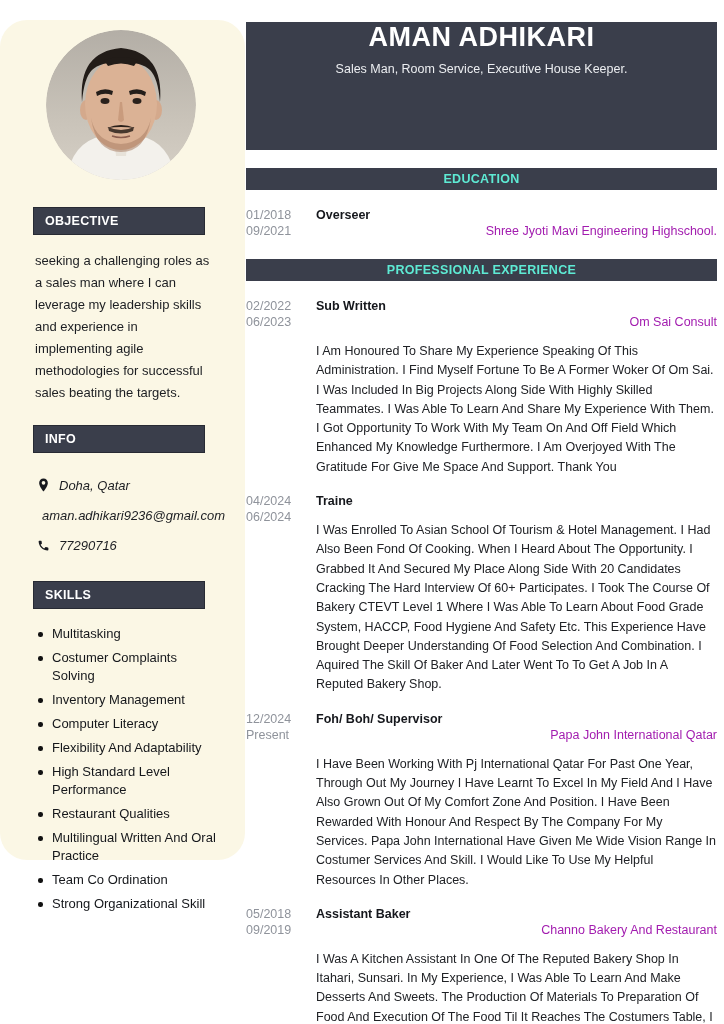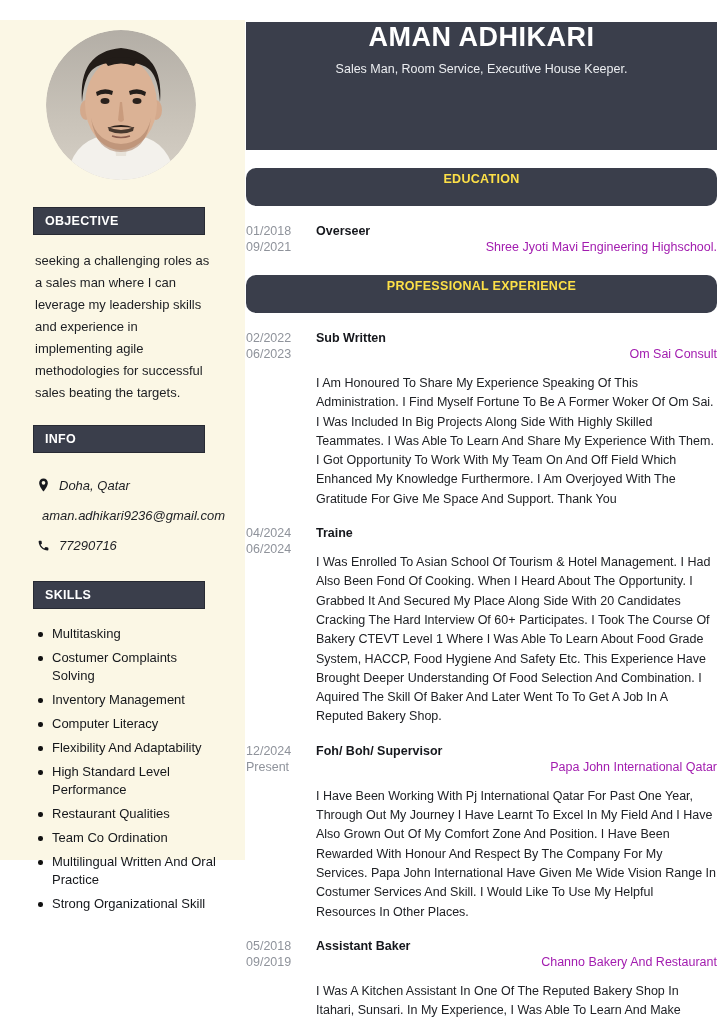--- a/index.html
+++ b/index.html
@@ -3,21 +3,21 @@
 <meta charset="utf-8">
 <style>
   html,body{margin:0;padding:0;background:#ffffff;}
   .page{
     position:relative;width:724px;height:1024px;background:#ffffff;overflow:hidden;
     font-family:"Liberation Sans", sans-serif;color:#1f2126;
   }
   
   .sidebar{
     position:absolute;left:0;top:20px;width:245px;height:840px;
-    background:#fbf7e5;box-sizing:border-box;padding:0 0 0 33px;
+    background:#fbf7e5;box-sizing:border-box;padding:0 0 0 33px;border-radius:27px;
   }
   .photo-wrap{margin:10px 0 0 13px;width:150px;height:150px;border-radius:50%;overflow:hidden;}
   .side-title{
     width:172px;box-sizing:border-box;background:#3a3e4b;border:1px solid #272a33;
     color:#ffffff;font-size:12.5px;font-weight:bold;letter-spacing:.3px;
     padding:6px 11px;margin-top:21px;
   }
   .side-title.first{margin-top:27px;}
   .objective-text{width:182px;margin:15px 2px 0 2px;font-size:13px;line-height:22px;color:#1c1e22;}
   .info-list{margin-top:17px;}
@@ -29,22 +29,22 @@
   .skills li::before{content:'';position:absolute;left:5px;top:7px;width:4.5px;height:4.5px;border-radius:50%;background:#111;}
   
   .main{position:absolute;left:246px;top:22px;width:471px;}
   .banner{
     height:128px;background:#3a3e4b;color:#ffffff;display:flex;flex-direction:column;
     align-items:center;justify-content:flex-start;text-align:center;
   }
   .banner h1{margin:0;font-size:27px;letter-spacing:.5px;font-weight:bold;}
   .banner .subtitle{margin-top:9px;font-size:12.5px;color:#eceef1;}
   .section-bar{
-    margin-top:18px;height:38px;line-height:23px;background:#3a3e4b;color:#fde047;
-    text-align:center;font-size:12.5px;font-weight:bold;letter-spacing:.3px;border-radius:10px;
+    margin-top:18px;height:22px;line-height:23px;background:#3a3e4b;color:#5eead4;
+    text-align:center;font-size:12.5px;font-weight:bold;letter-spacing:.3px;
   }
   .section-bar.exp{margin-top:20px;}
   .entries{margin-top:17px;}
   .entry{display:grid;grid-template-columns:70px 1fr;margin-bottom:16px;}
   .entry .dates{font-size:12.5px;line-height:16px;color:#8f939b;}
   .entry .dates div{white-space:nowrap;}
   .entry .role{font-size:12.5px;line-height:16px;font-weight:bold;color:#15171c;}
   .entry .org{font-size:12.5px;line-height:16px;color:#a21caf;text-align:right;}
   .entry .desc{margin-top:12px;font-size:12.5px;line-height:19.3px;color:#202226;padding-right:1px;}
   .icon-svg{display:block;}
@@ -136,22 +136,22 @@
       <span>SKILLS</span>
     </div>
     <ul class="skills" id="skills-list">
         <li>Multitasking</li>
         <li>Costumer Complaints Solving</li>
         <li>Inventory Management</li>
         <li>Computer Literacy</li>
         <li>Flexibility And Adaptability</li>
         <li>High Standard Level Performance</li>
         <li>Restaurant Qualities</li>
+        <li>Multilingual Written And Oral Practice</li>
         <li>Team Co Ordination</li>
-        <li>Multilingual Written And Oral Practice</li>
         <li>Strong Organizational Skill</li>
       </ul>
 
   </aside>
 
   <main class="main">
 
     <header class="banner">
       <h1>AMAN ADHIKARI</h1>
       <div class="subtitle">Sales Man, Room Service, Executive House Keeper.</div>

